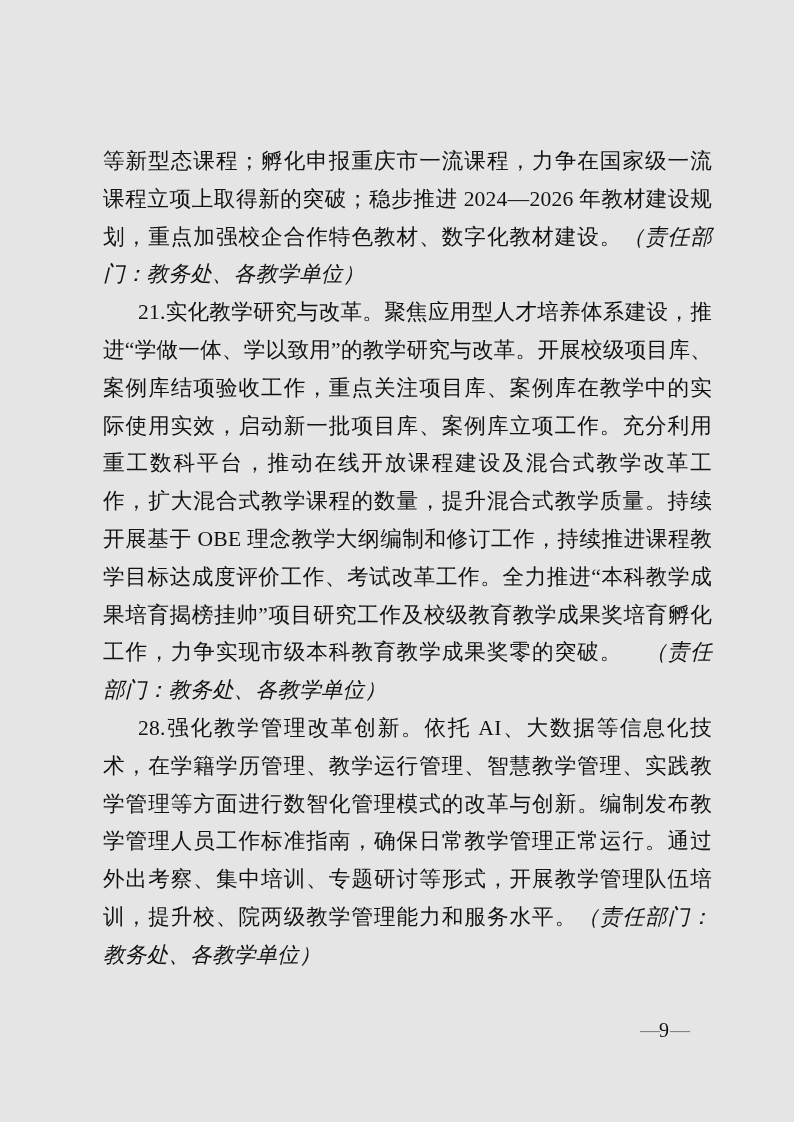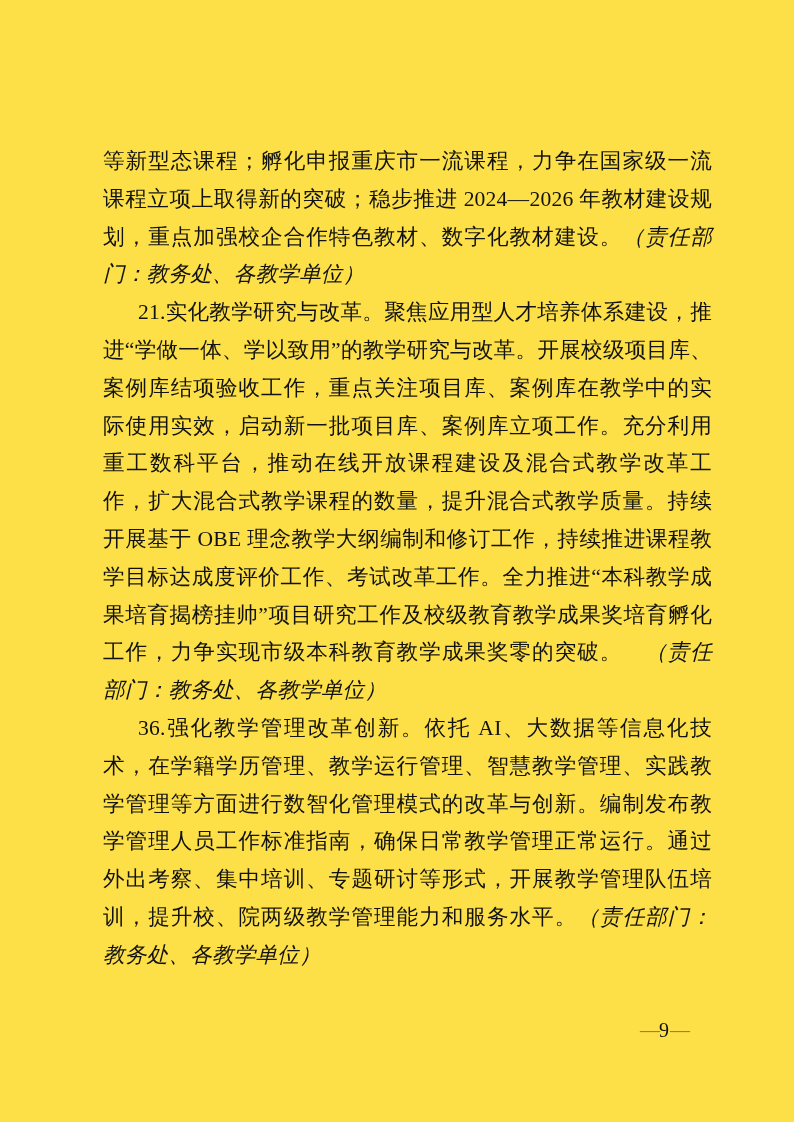--- a/index.html
+++ b/index.html
@@ -4,21 +4,21 @@
 <style>
   html, body {
     margin: 0;
     padding: 0;
     background: #ffffff;
   }
   .page {
     position: relative;
     width: 794px;
     height: 1122px;
-    background: #fde047;
+    background: #e5e5e5;
     overflow: hidden;
     font-family: "Liberation Serif", "DejaVu Serif", serif;
     color: #121212;
   }
   .content {
     position: absolute;
     left: 103px;
     top: 143px;
     width: 609px;
     font-size: 21.6px;
@@ -60,18 +60,18 @@
     padding: 0 1px;
   }
 </style>
 </head>
 <body>
 
 <div class="page">
   <div class="content">
       <p><span class="seg-normal">等新型态课程；孵化申报重庆市一流课程，力争在国家级一流课程立项上取得新的突破；稳步推进 2024—2026 年教材建设规划，重点加强校企合作特色教材、数字化教材建设。</span><span class="seg-kaiti">（责任部门：教务处、各教学单位）</span></p>
       <p class="indent"><span class="seg-bold">21.实化教学研究与改革。</span><span class="seg-normal">聚焦应用型人才培养体系建设，推进“学做一体、学以致用”的教学研究与改革。开展校级项目库、案例库结项验收工作，重点关注项目库、案例库在教学中的实际使用实效，启动新一批项目库、案例库立项工作。充分利用重工数科平台，推动在线开放课程建设及混合式教学改革工作，扩大混合式教学课程的数量，提升混合式教学质量。持续开展基于 OBE 理念教学大纲编制和修订工作，持续推进课程教学目标达成度评价工作、考试改革工作。全力推进“本科教学成果培育揭榜挂帅”项目研究工作及校级教育教学成果奖培育孵化工作，力争实现市级本科教育教学成果奖零的突破。　</span><span class="seg-kaiti">（责任部门：教务处、各教学单位）</span></p>
-      <p class="indent"><span class="seg-bold">36.强化教学管理改革创新。</span><span class="seg-normal">依托 AI、大数据等信息化技术，在学籍学历管理、教学运行管理、智慧教学管理、实践教学管理等方面进行数智化管理模式的改革与创新。编制发布教学管理人员工作标准指南，确保日常教学管理正常运行。通过外出考察、集中培训、专题研讨等形式，开展教学管理队伍培训，提升校、院两级教学管理能力和服务水平。</span><span class="seg-kaiti">（责任部门：教务处、各教学单位）</span></p>
+      <p class="indent"><span class="seg-bold">28.强化教学管理改革创新。</span><span class="seg-normal">依托 AI、大数据等信息化技术，在学籍学历管理、教学运行管理、智慧教学管理、实践教学管理等方面进行数智化管理模式的改革与创新。编制发布教学管理人员工作标准指南，确保日常教学管理正常运行。通过外出考察、集中培训、专题研讨等形式，开展教学管理队伍培训，提升校、院两级教学管理能力和服务水平。</span><span class="seg-kaiti">（责任部门：教务处、各教学单位）</span></p>
     </div>
   <div class="page-number">
     <span class="pn-dash">—</span><span class="pn-num">9</span><span class="pn-dash">—</span>
   </div>
 </div>
 
 </body></html>

